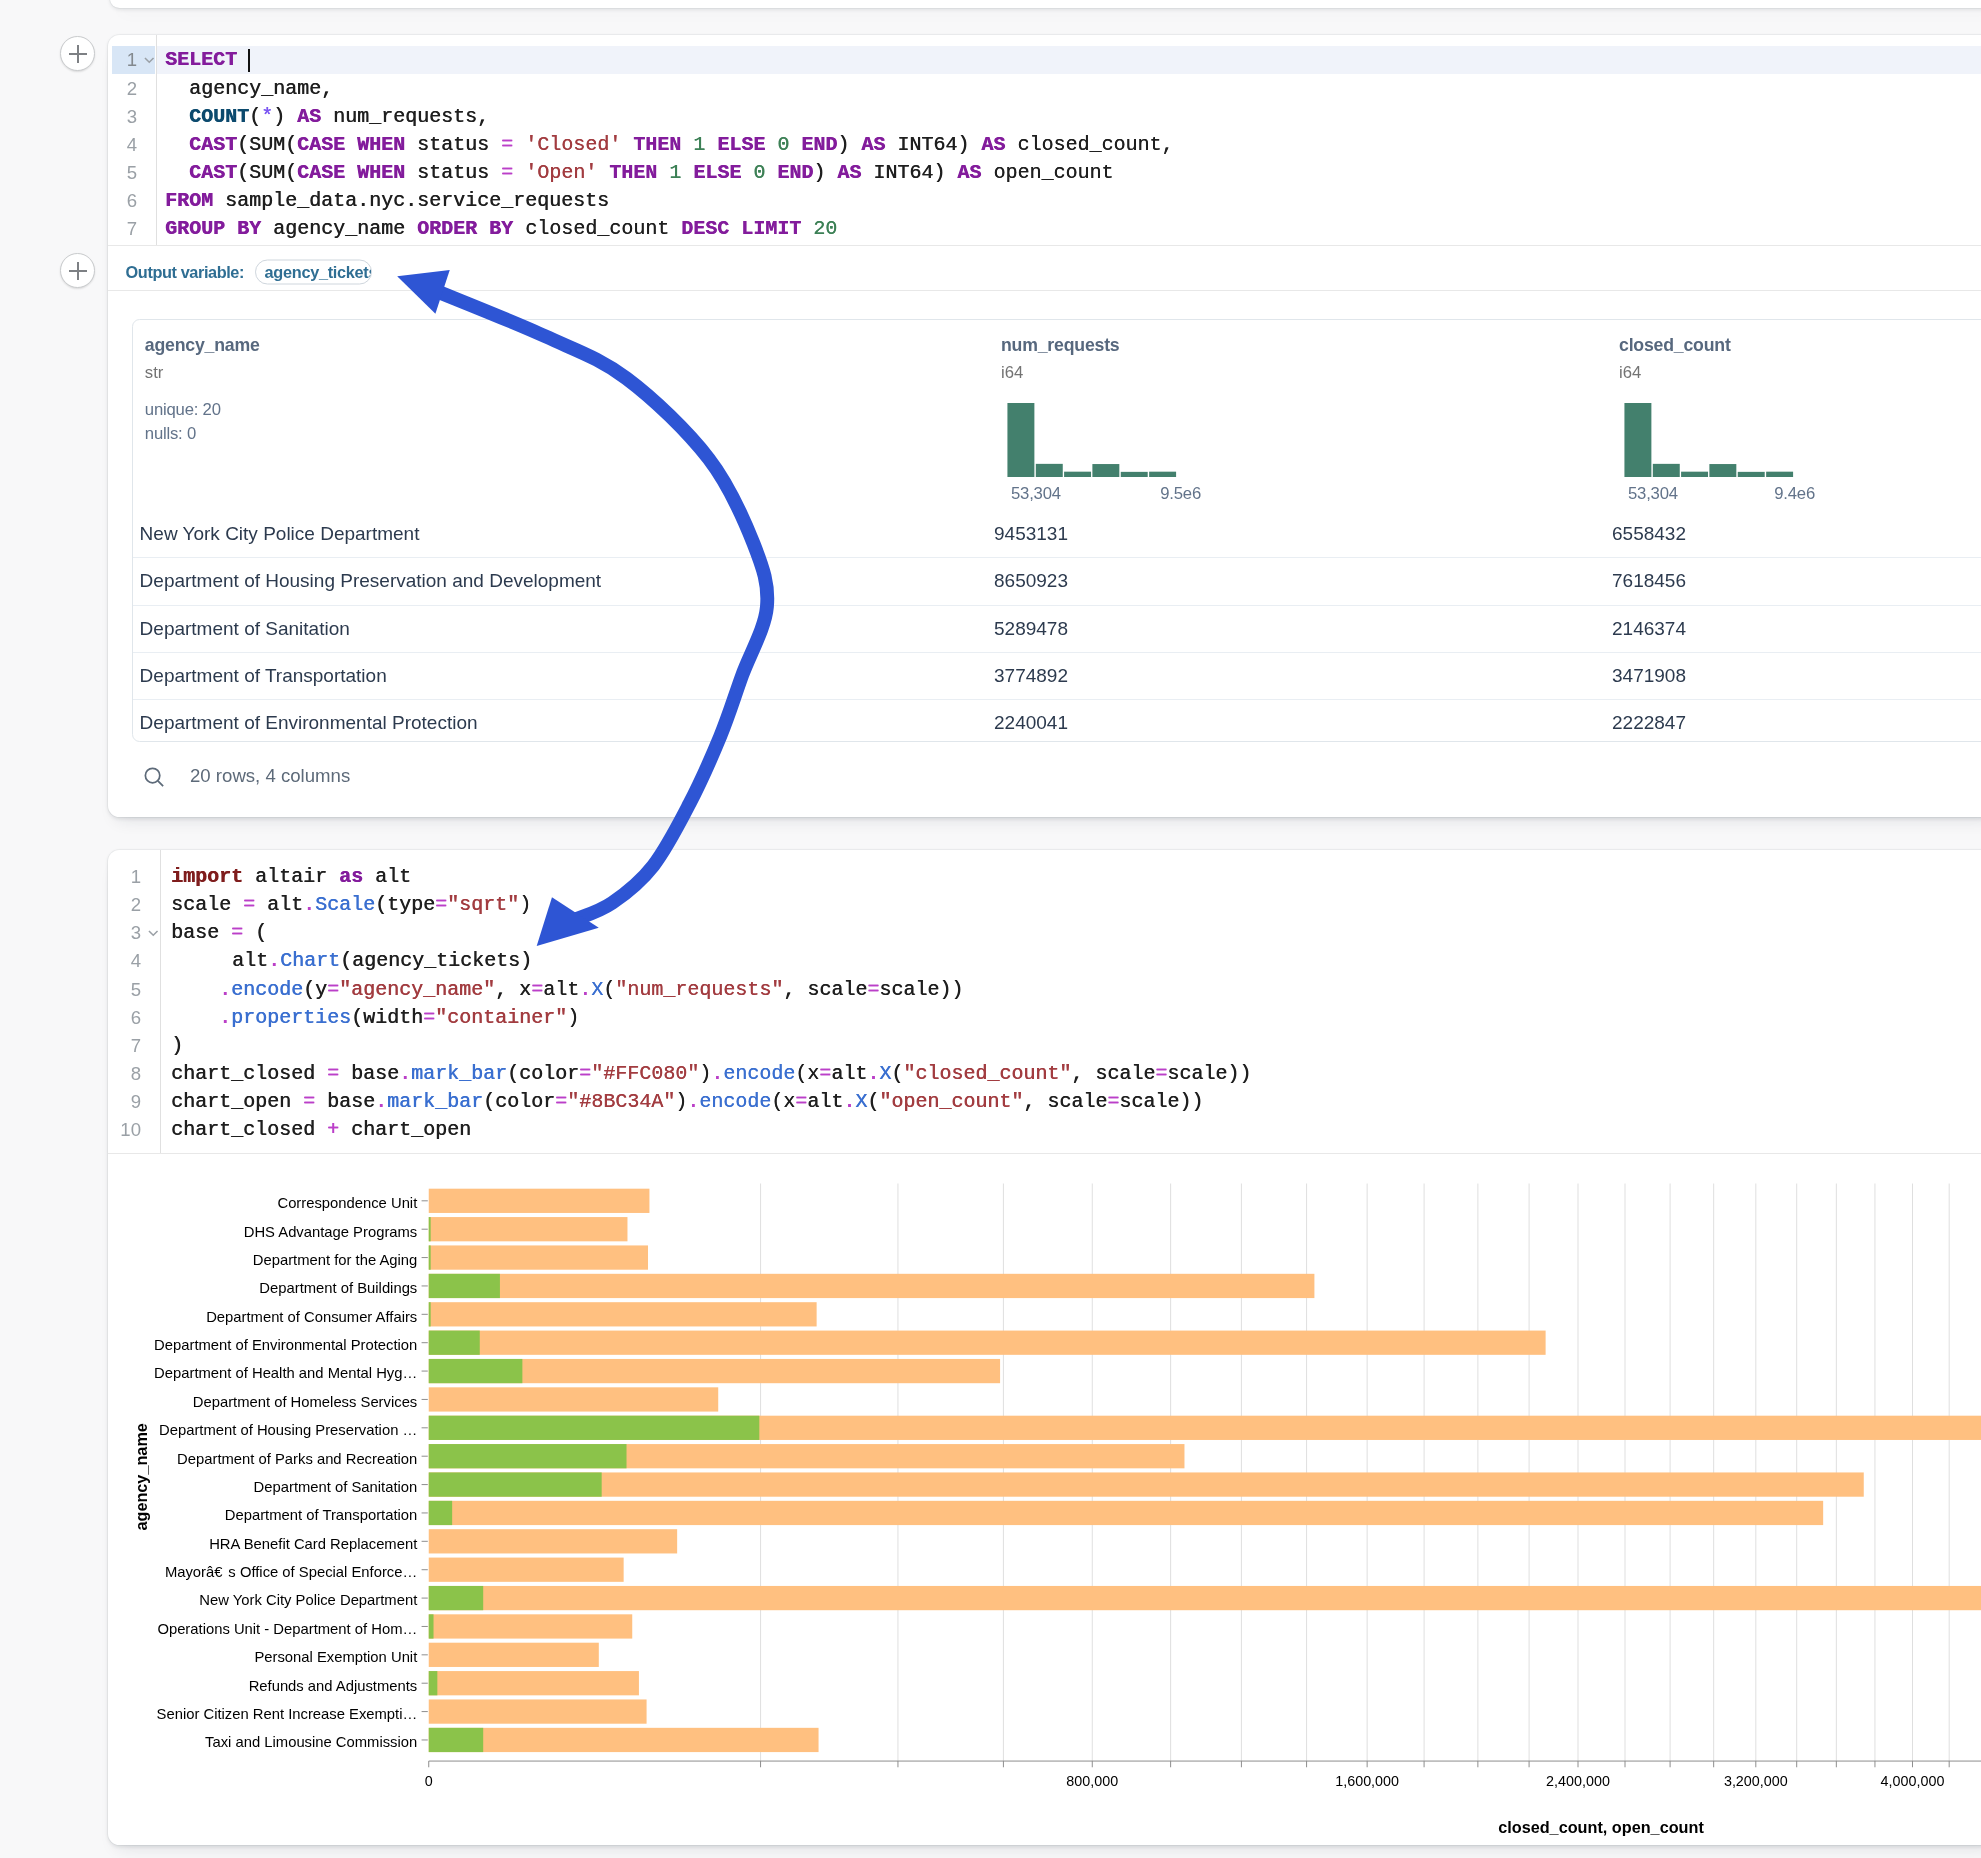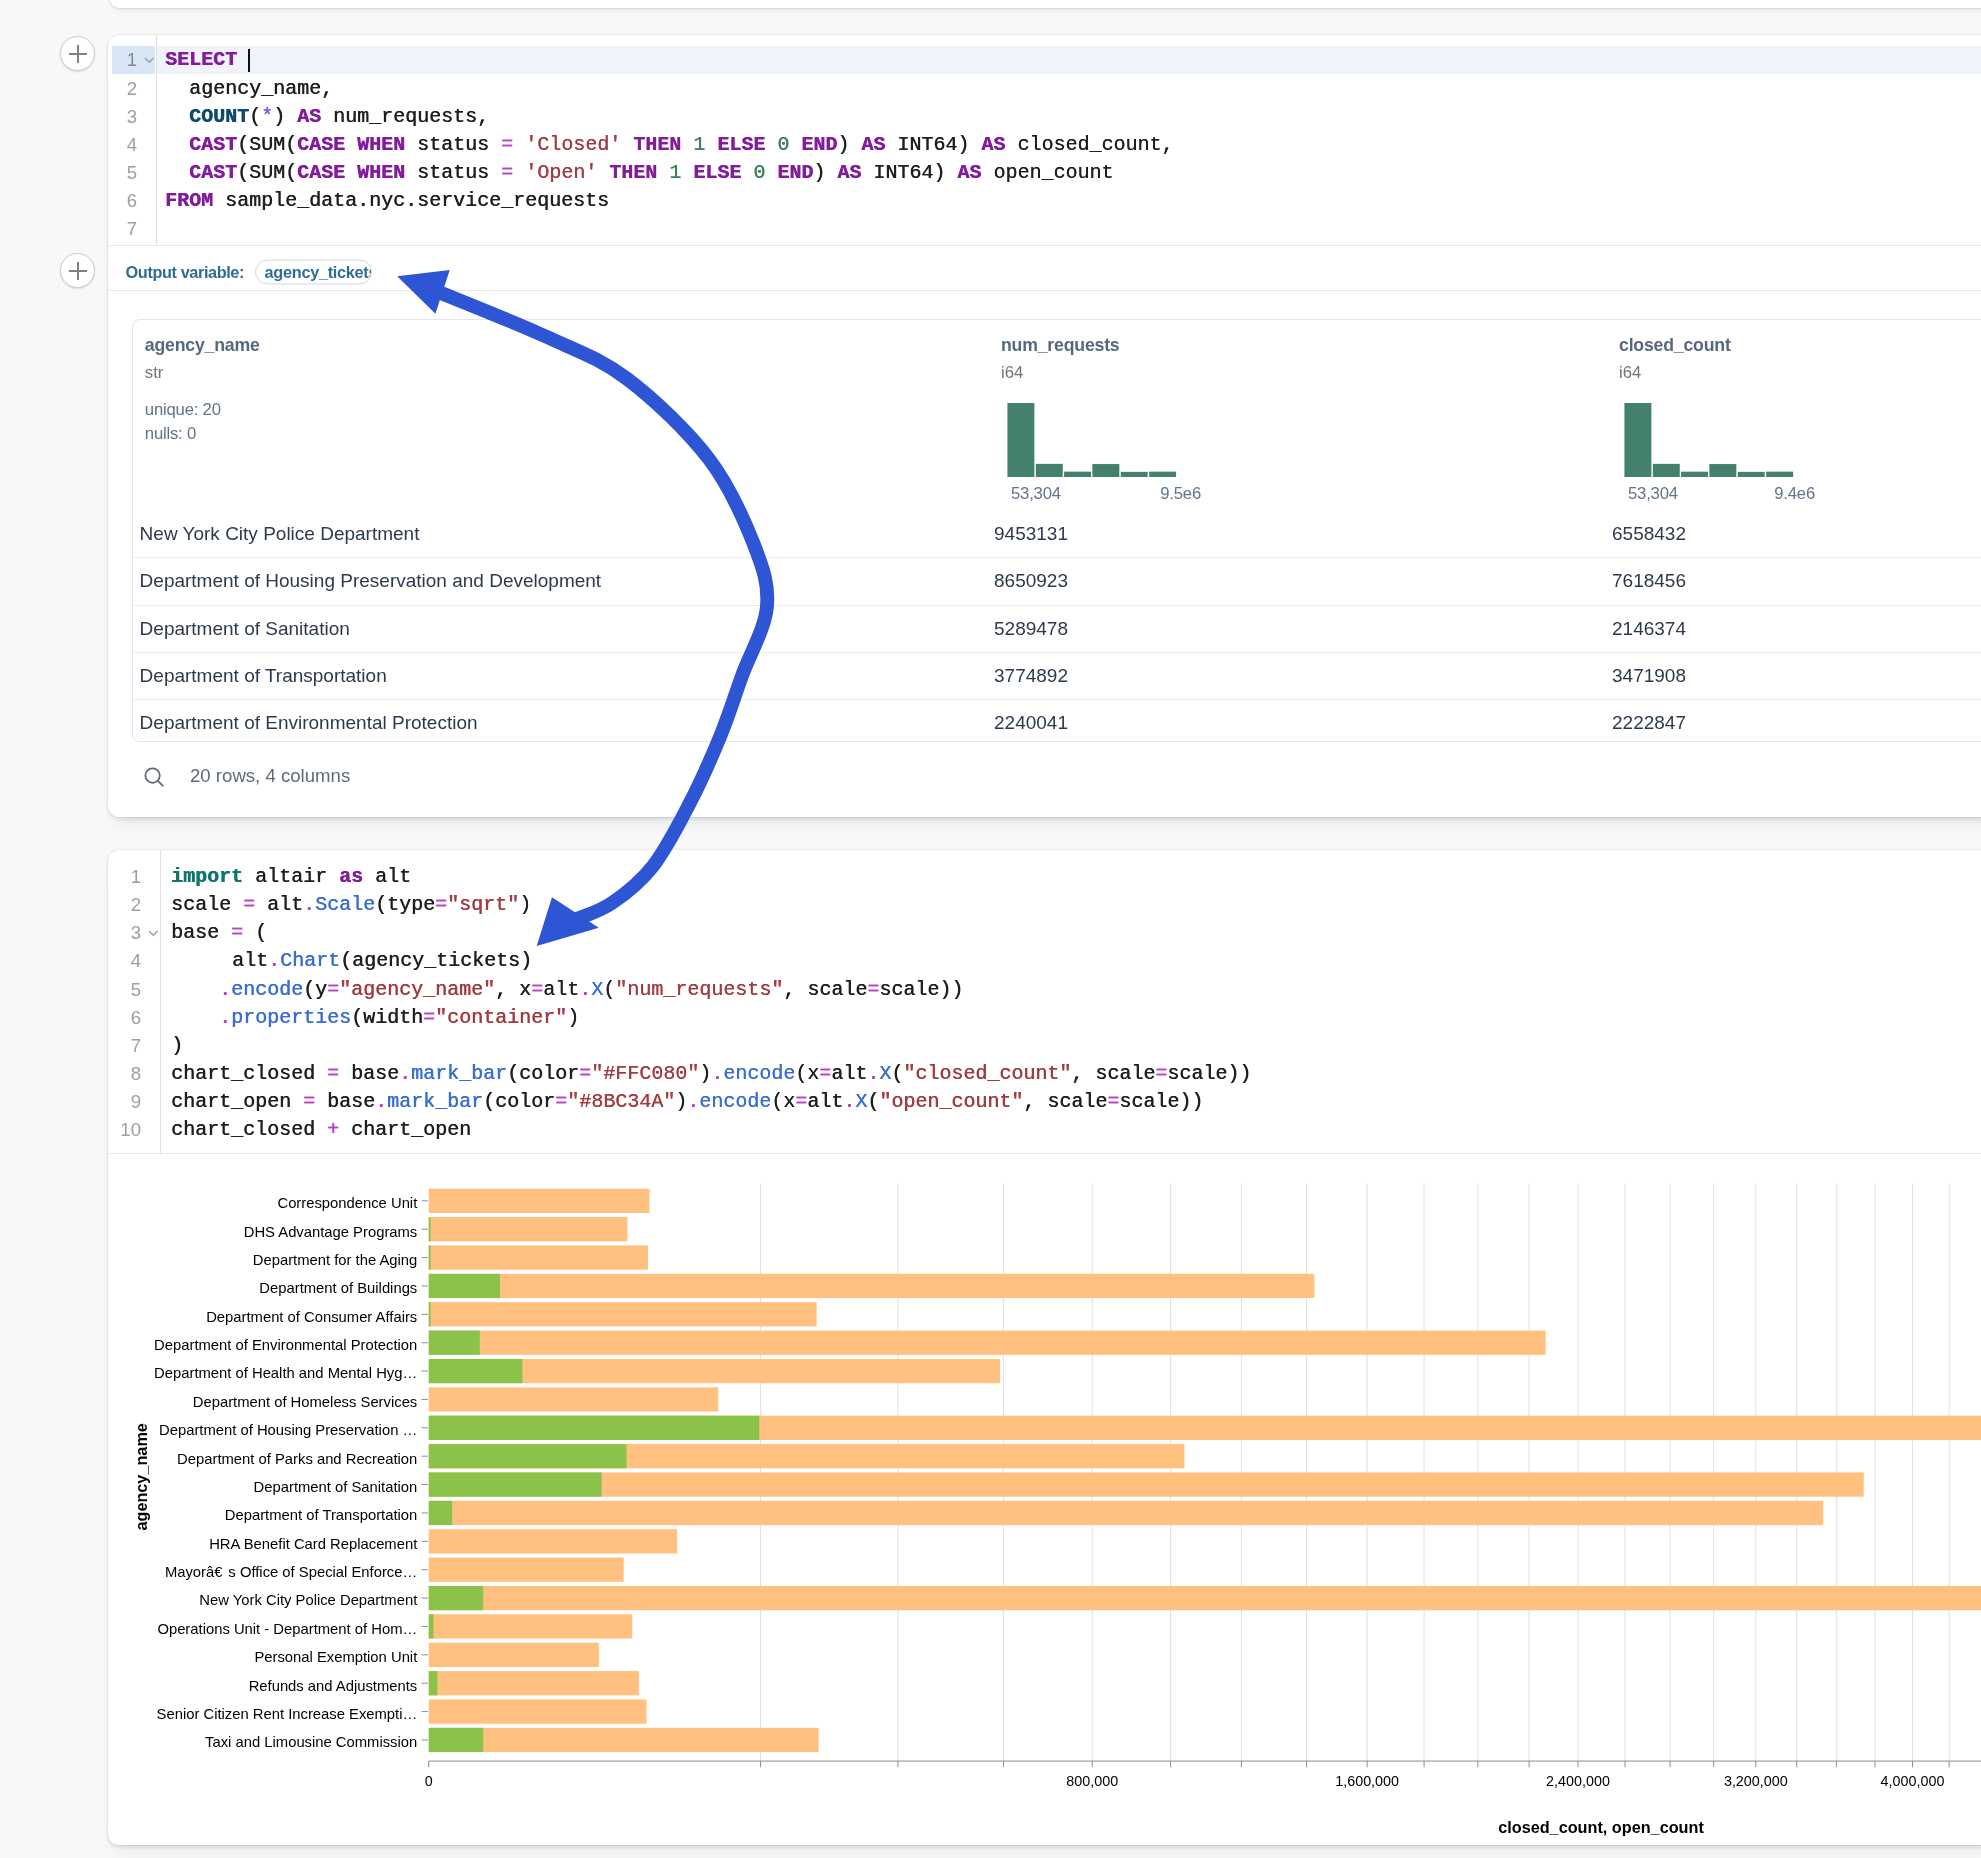--- a/index.html
+++ b/index.html
@@ -38,20 +38,21 @@
 <div style="position:absolute;top:96px;left:0;width:29px;height:28px;line-height:28px;text-align:right;font-size:18.6px;color:#9aa0a6">4</div>
 <div style="position:absolute;top:124px;left:0;width:29px;height:28px;line-height:28px;text-align:right;font-size:18.6px;color:#9aa0a6">5</div>
 <div style="position:absolute;top:152px;left:0;width:29px;height:28px;line-height:28px;text-align:right;font-size:18.6px;color:#9aa0a6">6</div>
 <div style="position:absolute;top:180px;left:0;width:29px;height:28px;line-height:28px;text-align:right;font-size:18.6px;color:#9aa0a6">7</div>
     <div class="cl" style="top:11.4px;left:57px"><b style="color:#831c9c">SELECT</b> </div>
 <div class="cl" style="top:40px;left:57px">  agency_name,</div>
 <div class="cl" style="top:68px;left:57px">  <b style="color:#0c4a6e">COUNT</b>(<span style="color:#7a55f2">*</span>) <b style="color:#831c9c">AS</b> num_requests,</div>
 <div class="cl" style="top:96px;left:57px">  <b style="color:#831c9c">CAST</b>(SUM(<b style="color:#831c9c">CASE</b> <b style="color:#831c9c">WHEN</b> status <span style="color:#bb3fc8">=</span> <span style="color:#a23c40">'Closed'</span> <b style="color:#831c9c">THEN</b> <span style="color:#3d8156">1</span> <b style="color:#831c9c">ELSE</b> <span style="color:#3d8156">0</span> <b style="color:#831c9c">END</b>) <b style="color:#831c9c">AS</b> INT64) <b style="color:#831c9c">AS</b> closed_count,</div>
 <div class="cl" style="top:124px;left:57px">  <b style="color:#831c9c">CAST</b>(SUM(<b style="color:#831c9c">CASE</b> <b style="color:#831c9c">WHEN</b> status <span style="color:#bb3fc8">=</span> <span style="color:#a23c40">'Open'</span> <b style="color:#831c9c">THEN</b> <span style="color:#3d8156">1</span> <b style="color:#831c9c">ELSE</b> <span style="color:#3d8156">0</span> <b style="color:#831c9c">END</b>) <b style="color:#831c9c">AS</b> INT64) <b style="color:#831c9c">AS</b> open_count</div>
 <div class="cl" style="top:152px;left:57px"><b style="color:#831c9c">FROM</b> sample_data.nyc.service_requests</div>
+<div class="cl" style="top:180px;left:57px"><b style="color:#831c9c">GROUP</b> <b style="color:#831c9c">BY</b> agency_name <b style="color:#831c9c">ORDER</b> <b style="color:#831c9c">BY</b> closed_count <b style="color:#831c9c">DESC</b> <b style="color:#831c9c">LIMIT</b> <span style="color:#3d8156">20</span></div>
 
     <div style="position:absolute;left:140px;top:14px;width:1.7px;height:23px;background:#111"></div>
   </div>
 
   <div style="position:absolute;left:0;top:211px;width:100%;height:45px;border-bottom:1px solid #e8e8e8">
     <span style="position:absolute;left:17.6px;top:calc(50% + 3.8px);transform:translateY(-50%);font-size:16.3px;letter-spacing:-0.4px;font-weight:bold;color:#2f6e93">Output variable:</span>
     <span style="position:absolute;left:147px;top:calc(50% + 3.8px);transform:translateY(-50%);width:117px;height:25px;border:1px solid #cfd6dd;border-radius:12.4px;background:#fff;overflow:hidden;font-size:16.3px;letter-spacing:-0.3px;font-weight:bold;color:#2f6e93;line-height:23px;padding-left:8.6px;white-space:nowrap">agency_tickets</span>
   </div>
 
 <div style="position:absolute;left:24px;top:284px;width:1869px;height:423px;border:1px solid #e0e6eb;border-radius:7.6px;background:#fff">
@@ -126,21 +127,21 @@
 <svg width="10.5" height="6.7" viewBox="0 0 11 7" style="position:absolute;top:80px;left:40px">
         <path d="M1 1 L5.5 5.5 L10 1" fill="none" stroke="#9aa0a6" stroke-width="1.6"></path>
       </svg>
 <div style="position:absolute;top:97px;left:0;width:33px;height:28px;line-height:28px;text-align:right;font-size:18.6px;color:#9aa0a6">4</div>
 <div style="position:absolute;top:126px;left:0;width:33px;height:28px;line-height:28px;text-align:right;font-size:18.6px;color:#9aa0a6">5</div>
 <div style="position:absolute;top:154px;left:0;width:33px;height:28px;line-height:28px;text-align:right;font-size:18.6px;color:#9aa0a6">6</div>
 <div style="position:absolute;top:182px;left:0;width:33px;height:28px;line-height:28px;text-align:right;font-size:18.6px;color:#9aa0a6">7</div>
 <div style="position:absolute;top:210px;left:0;width:33px;height:28px;line-height:28px;text-align:right;font-size:18.6px;color:#9aa0a6">8</div>
 <div style="position:absolute;top:238px;left:0;width:33px;height:28px;line-height:28px;text-align:right;font-size:18.6px;color:#9aa0a6">9</div>
 <div style="position:absolute;top:266px;left:0;width:33px;height:28px;line-height:28px;text-align:right;font-size:18.6px;color:#9aa0a6">10</div>
-    <div class="cl" style="top:13px;left:63px"><b style="color:#0f766e">import</b> altair <b style="color:#831c9c">as</b> alt</div>
+    <div class="cl" style="top:13px;left:63px"><b style="color:#7f1d1d">import</b> altair <b style="color:#831c9c">as</b> alt</div>
 <div class="cl" style="top:41px;left:63px">scale <span style="color:#bb3fc8">=</span> alt<span style="color:#bb3fc8">.</span><span style="color:#3a6fd0">Scale</span>(type<span style="color:#bb3fc8">=</span><span style="color:#a23c40">"sqrt"</span>)</div>
 <div class="cl" style="top:69px;left:63px">base <span style="color:#bb3fc8">=</span> (</div>
 <div class="cl" style="top:97px;left:76px">    alt<span style="color:#bb3fc8">.</span><span style="color:#3a6fd0">Chart</span>(agency_tickets)</div>
 <div class="cl" style="top:126px;left:63px">    <span style="color:#bb3fc8">.</span><span style="color:#3a6fd0">encode</span>(y<span style="color:#bb3fc8">=</span><span style="color:#a23c40">"agency_name"</span>, x<span style="color:#bb3fc8">=</span>alt<span style="color:#bb3fc8">.</span><span style="color:#3a6fd0">X</span>(<span style="color:#a23c40">"num_requests"</span>, scale<span style="color:#bb3fc8">=</span>scale))</div>
 <div class="cl" style="top:154px;left:63px">    <span style="color:#bb3fc8">.</span><span style="color:#3a6fd0">properties</span>(width<span style="color:#bb3fc8">=</span><span style="color:#a23c40">"container"</span>)</div>
 <div class="cl" style="top:182px;left:63px">)</div>
 <div class="cl" style="top:210px;left:63px">chart_closed <span style="color:#bb3fc8">=</span> base<span style="color:#bb3fc8">.</span><span style="color:#3a6fd0">mark_bar</span>(color<span style="color:#bb3fc8">=</span><span style="color:#a23c40">"#FFC080"</span>)<span style="color:#bb3fc8">.</span><span style="color:#3a6fd0">encode</span>(x<span style="color:#bb3fc8">=</span>alt<span style="color:#bb3fc8">.</span><span style="color:#3a6fd0">X</span>(<span style="color:#a23c40">"closed_count"</span>, scale<span style="color:#bb3fc8">=</span>scale))</div>
 <div class="cl" style="top:238px;left:63px">chart_open <span style="color:#bb3fc8">=</span> base<span style="color:#bb3fc8">.</span><span style="color:#3a6fd0">mark_bar</span>(color<span style="color:#bb3fc8">=</span><span style="color:#a23c40">"#8BC34A"</span>)<span style="color:#bb3fc8">.</span><span style="color:#3a6fd0">encode</span>(x<span style="color:#bb3fc8">=</span>alt<span style="color:#bb3fc8">.</span><span style="color:#3a6fd0">X</span>(<span style="color:#a23c40">"open_count"</span>, scale<span style="color:#bb3fc8">=</span>scale))</div>
 <div class="cl" style="top:266px;left:63px">chart_closed <span style="color:#bb3fc8">+</span> chart_open</div>
   </div>

